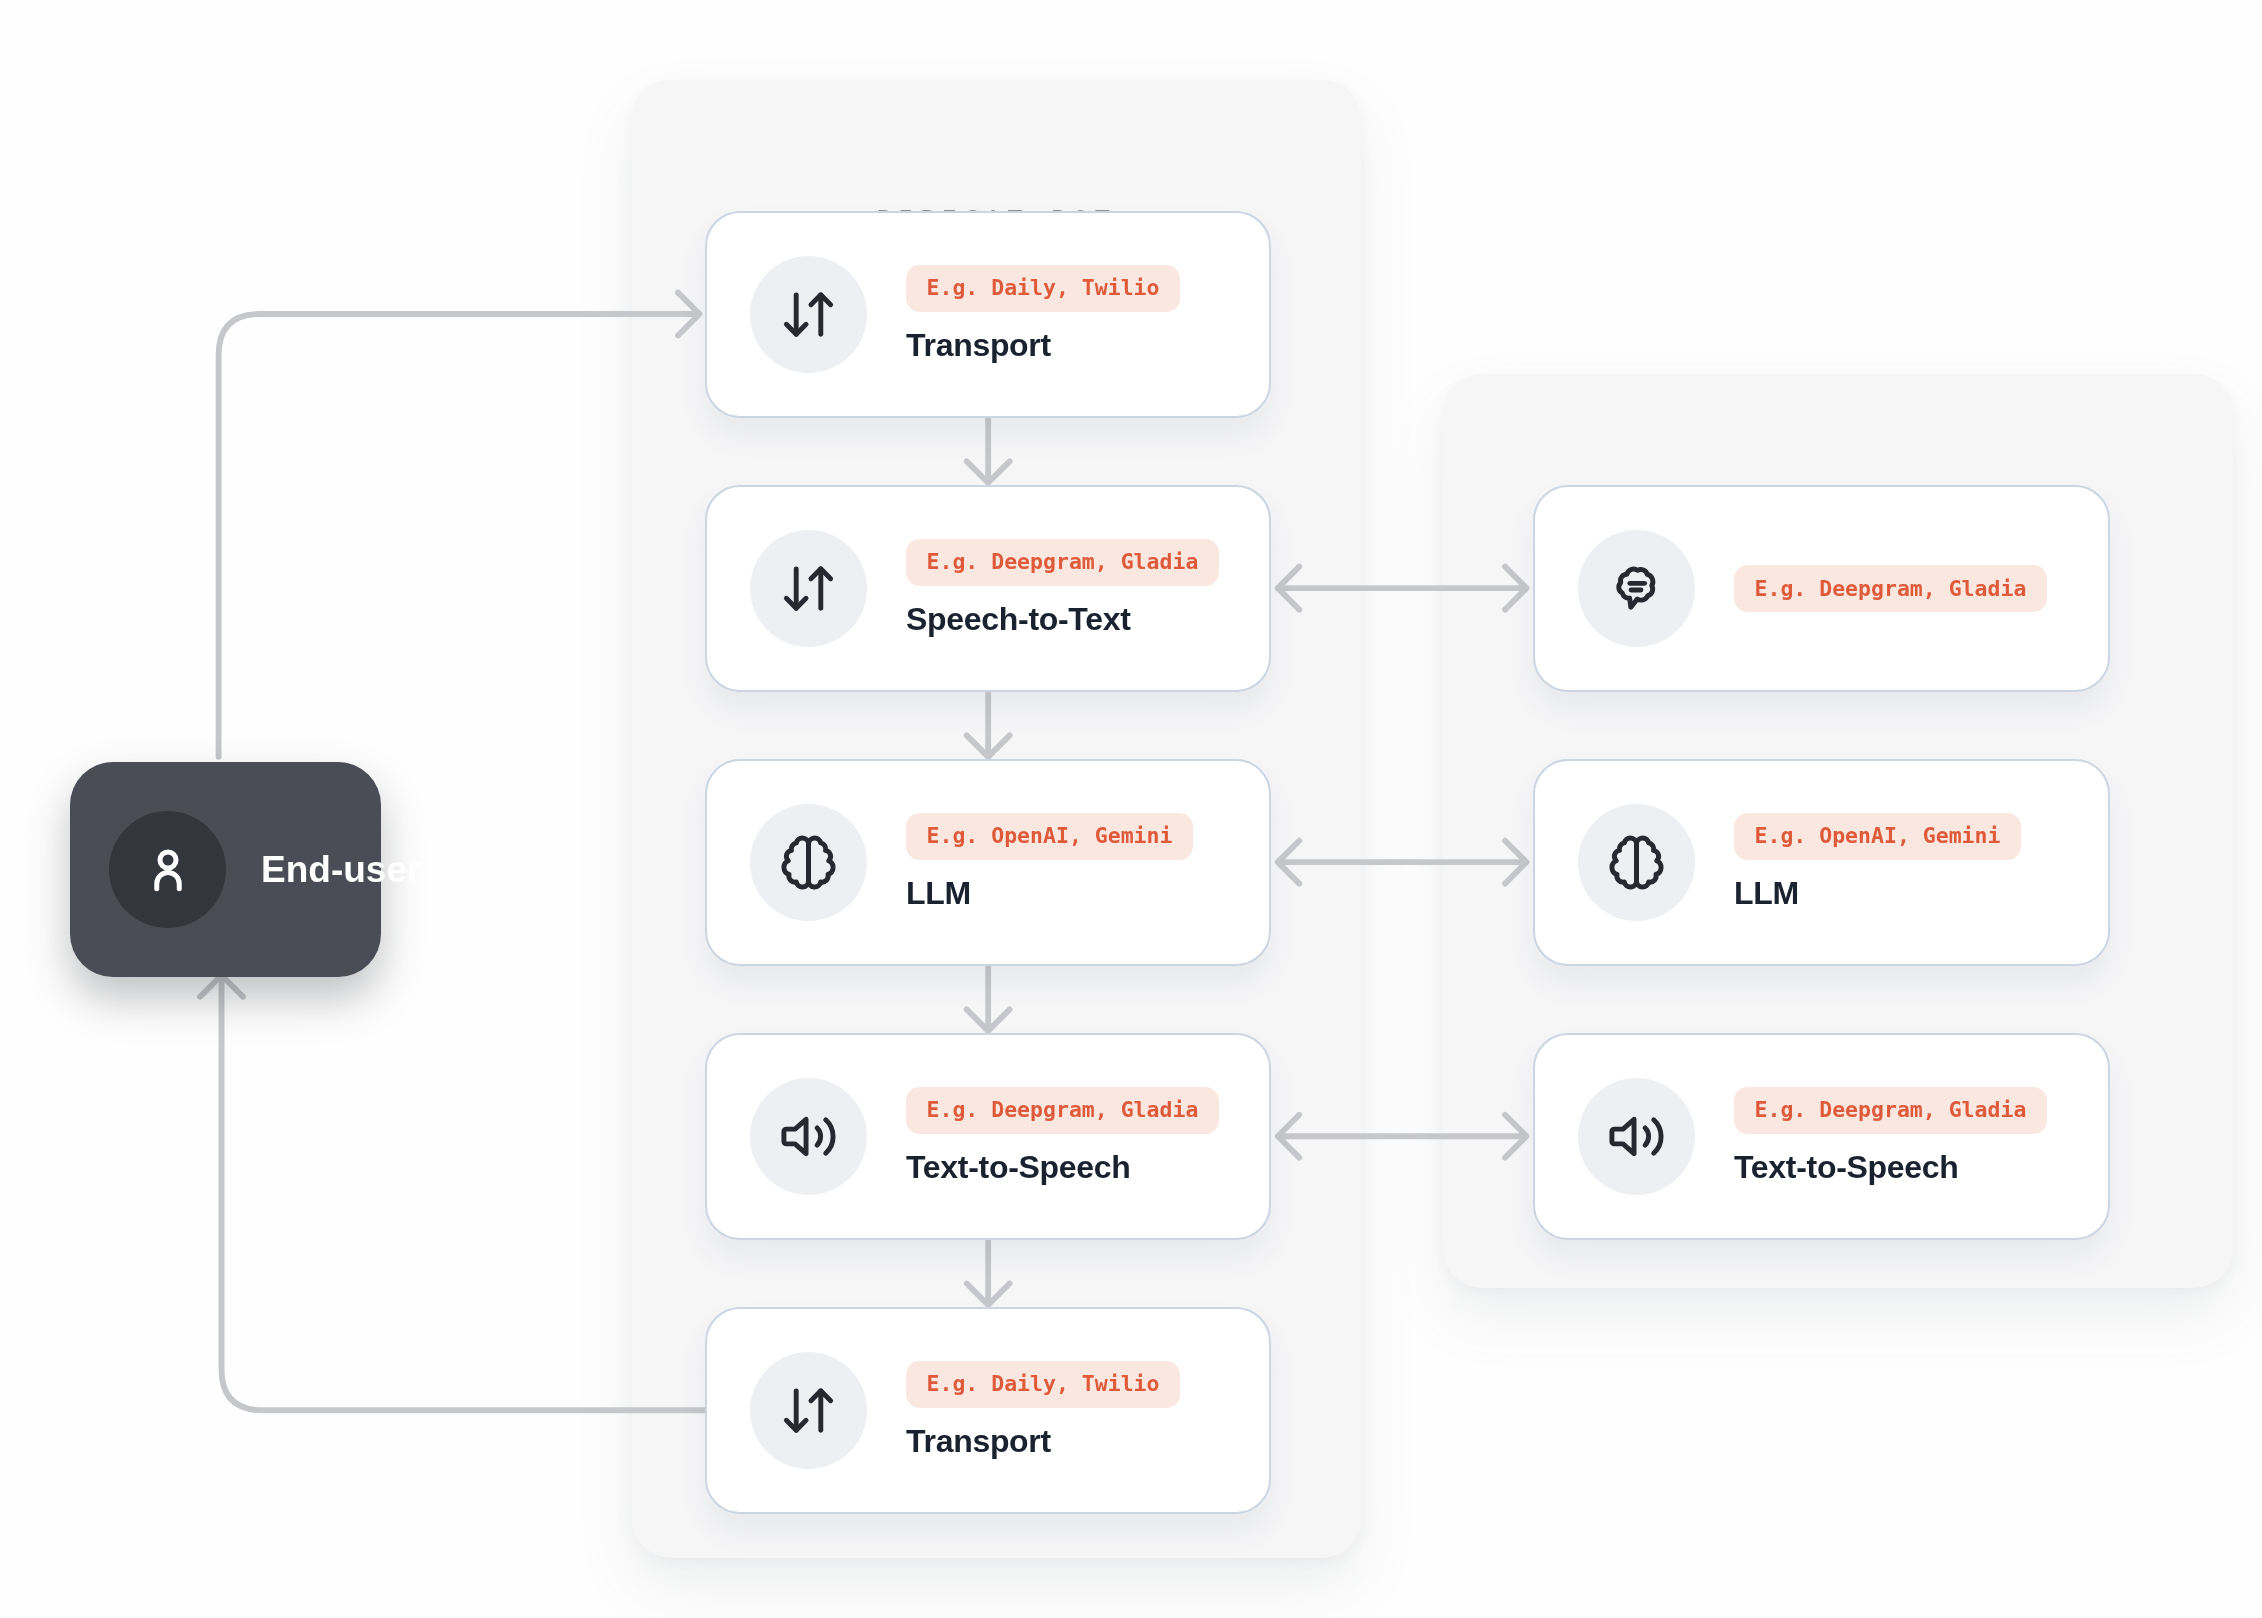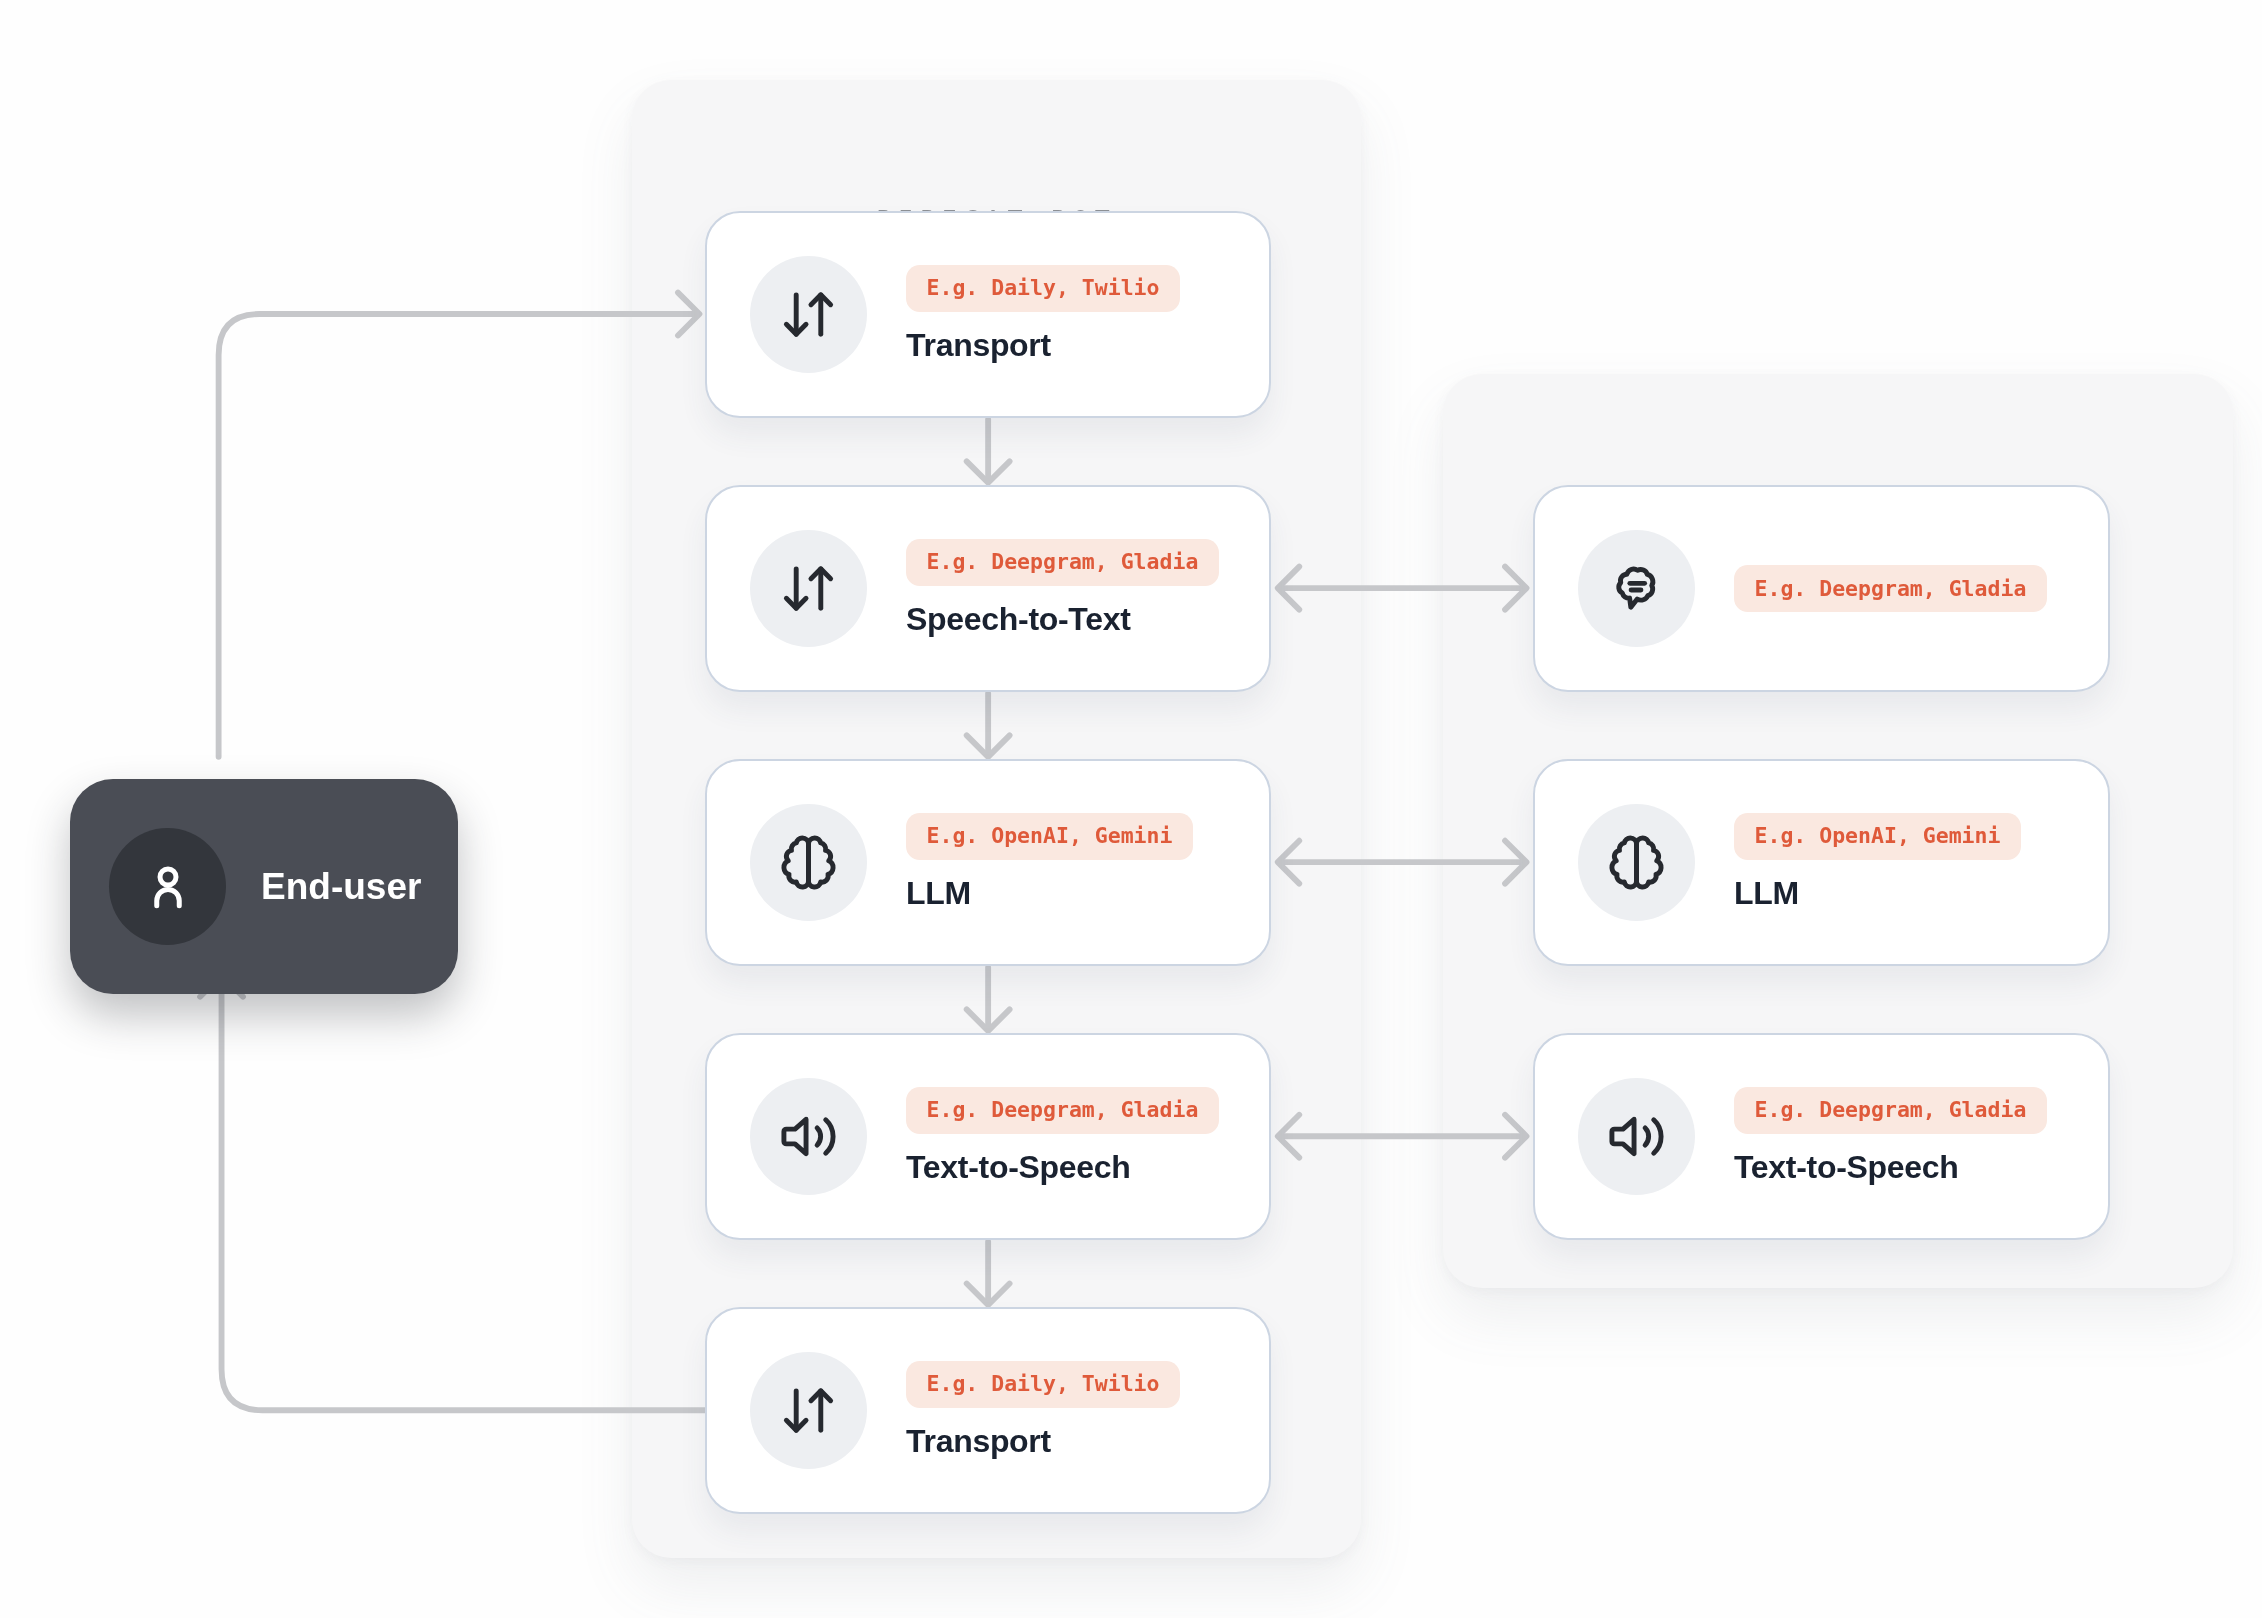--- a/index.html
+++ b/index.html
@@ -112,22 +112,22 @@
   .pos-p4 { left: 705px; top: 1033px; }
   .pos-p5 { left: 705px; top: 1307px; }
   
   .pos-a1 { left: 1533px; top: 485px; width: 577px; }
   .pos-a2 { left: 1533px; top: 759px; width: 577px; }
   .pos-a3 { left: 1533px; top: 1033px; width: 577px; }
 
   
   .end-user {
     position: absolute;
-    left: 70px; top: 779px;
-    width: 388px; height: 215px;
+    left: 70px; top: 762px;
+    width: 311px; height: 215px;
     background: #4a4d55;
     border-radius: 43px;
     box-shadow: 0 21.5px 43px rgba(35,38,45,.28);
     display: flex;
     align-items: center;
     padding-left: 39px;
   }
   .end-user .user-circle {
     flex: 0 0 auto;
     width: 117px; height: 117px;

